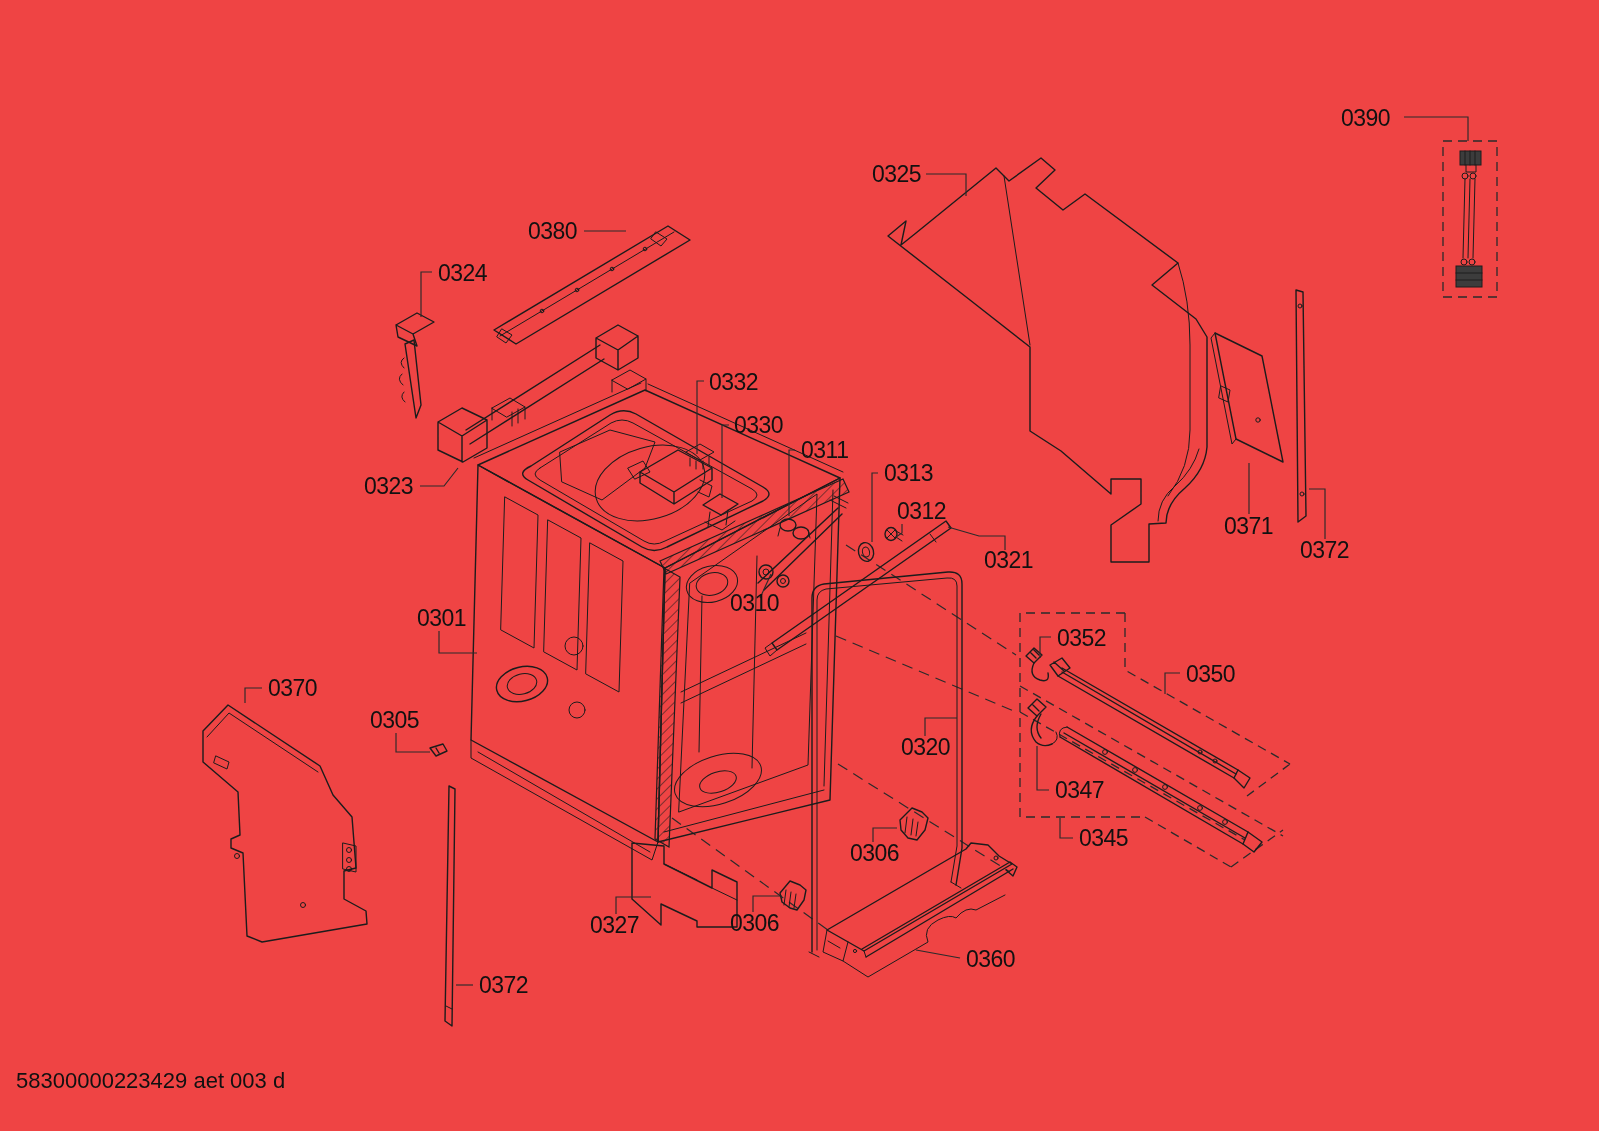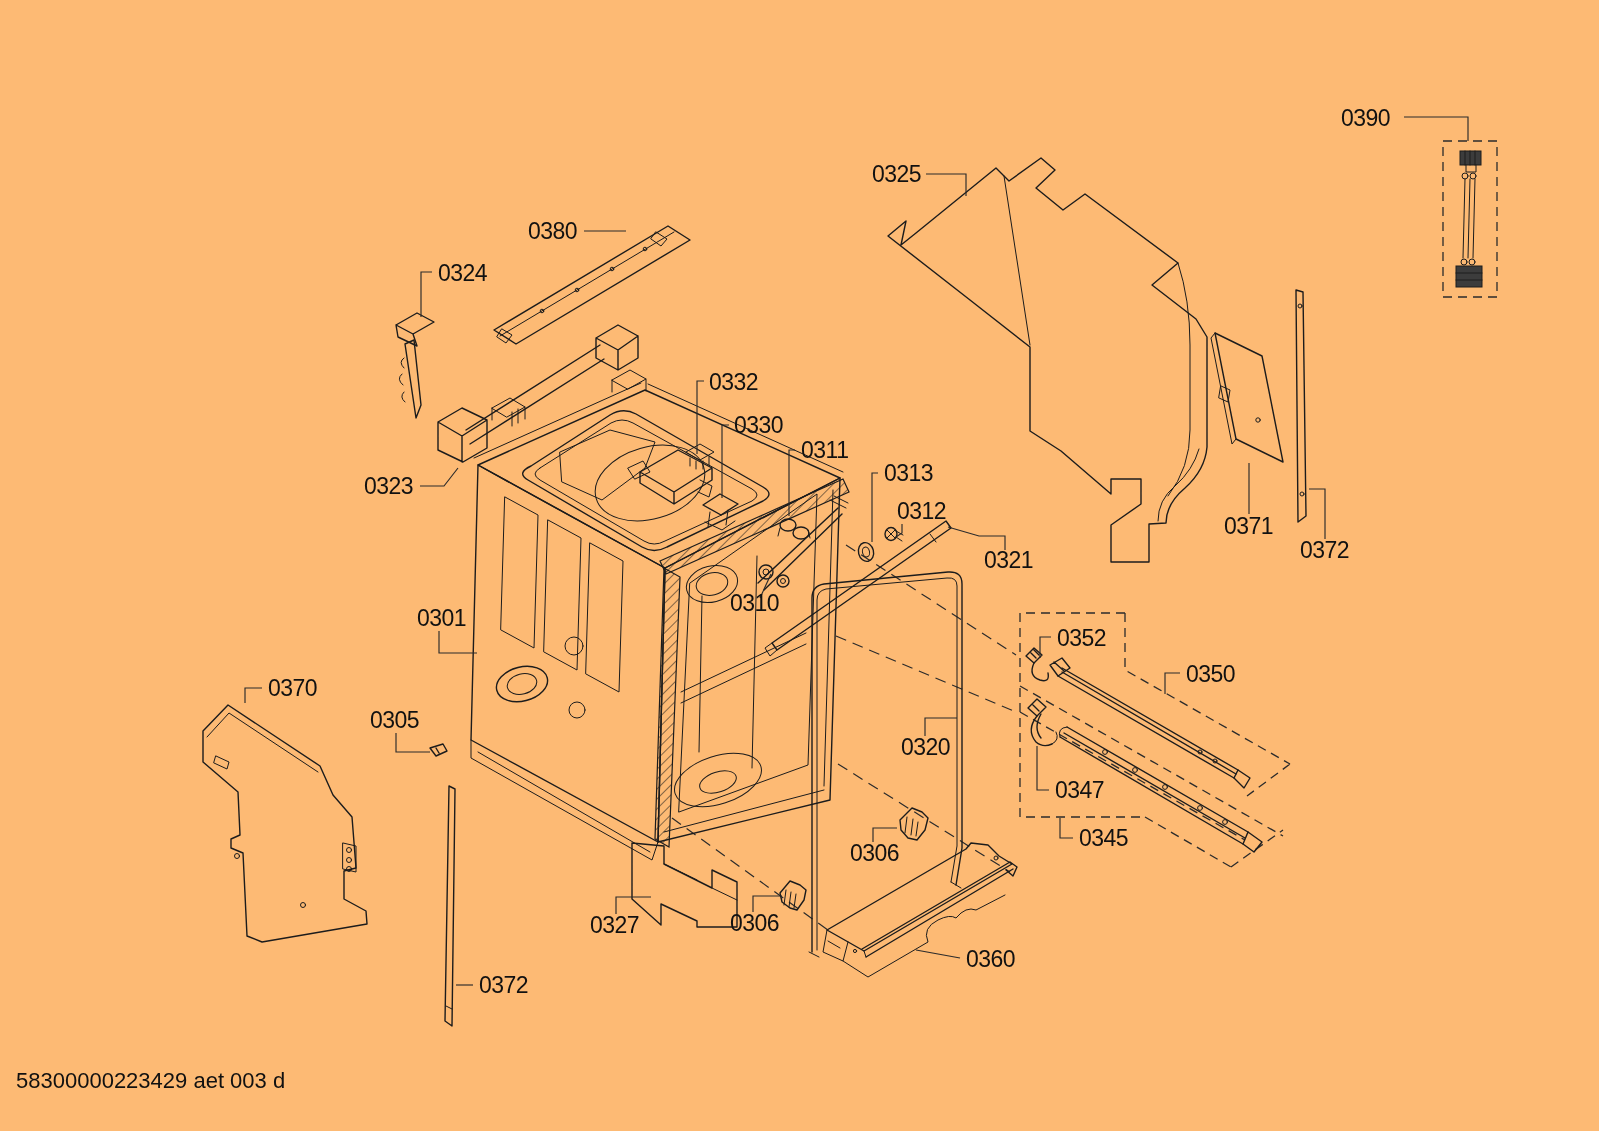--- a/index.html
+++ b/index.html
@@ -1,16 +1,16 @@
 <!DOCTYPE html>
 <html><head>
 <meta charset="utf-8">
 <style>
   html,body{margin:0;padding:0;background:#fff;}
-  .stage{position:relative;width:1599px;height:1131px;background:#fdba74;overflow:hidden;
+  .stage{position:relative;width:1599px;height:1131px;background:#ef4444;overflow:hidden;
          font-family:"Liberation Sans",sans-serif;}
   svg{position:absolute;left:0;top:0;}
   .ln{fill:none;stroke:#1c1c1c;stroke-width:1.4;stroke-linejoin:round;stroke-linecap:round;}
   .thin{stroke-width:1;}
   .leader{fill:none;stroke:#2b2b2b;stroke-width:1.15;}
   .dash{fill:none;stroke:#2b2b2b;stroke-width:1.2;stroke-dasharray:11 7;}
   .dashbox{fill:none;stroke:#2b2b2b;stroke-width:1.3;stroke-dasharray:9 6;}
   .hatched{fill:url(#hatch);stroke:#1c1c1c;stroke-width:1.2;}
   .darkfill{fill:#3c3c3c;stroke:#1c1c1c;stroke-width:1;}
   .part-label{font-family:"Liberation Sans",sans-serif;font-size:23px;letter-spacing:-0.5px;fill:#111;}

